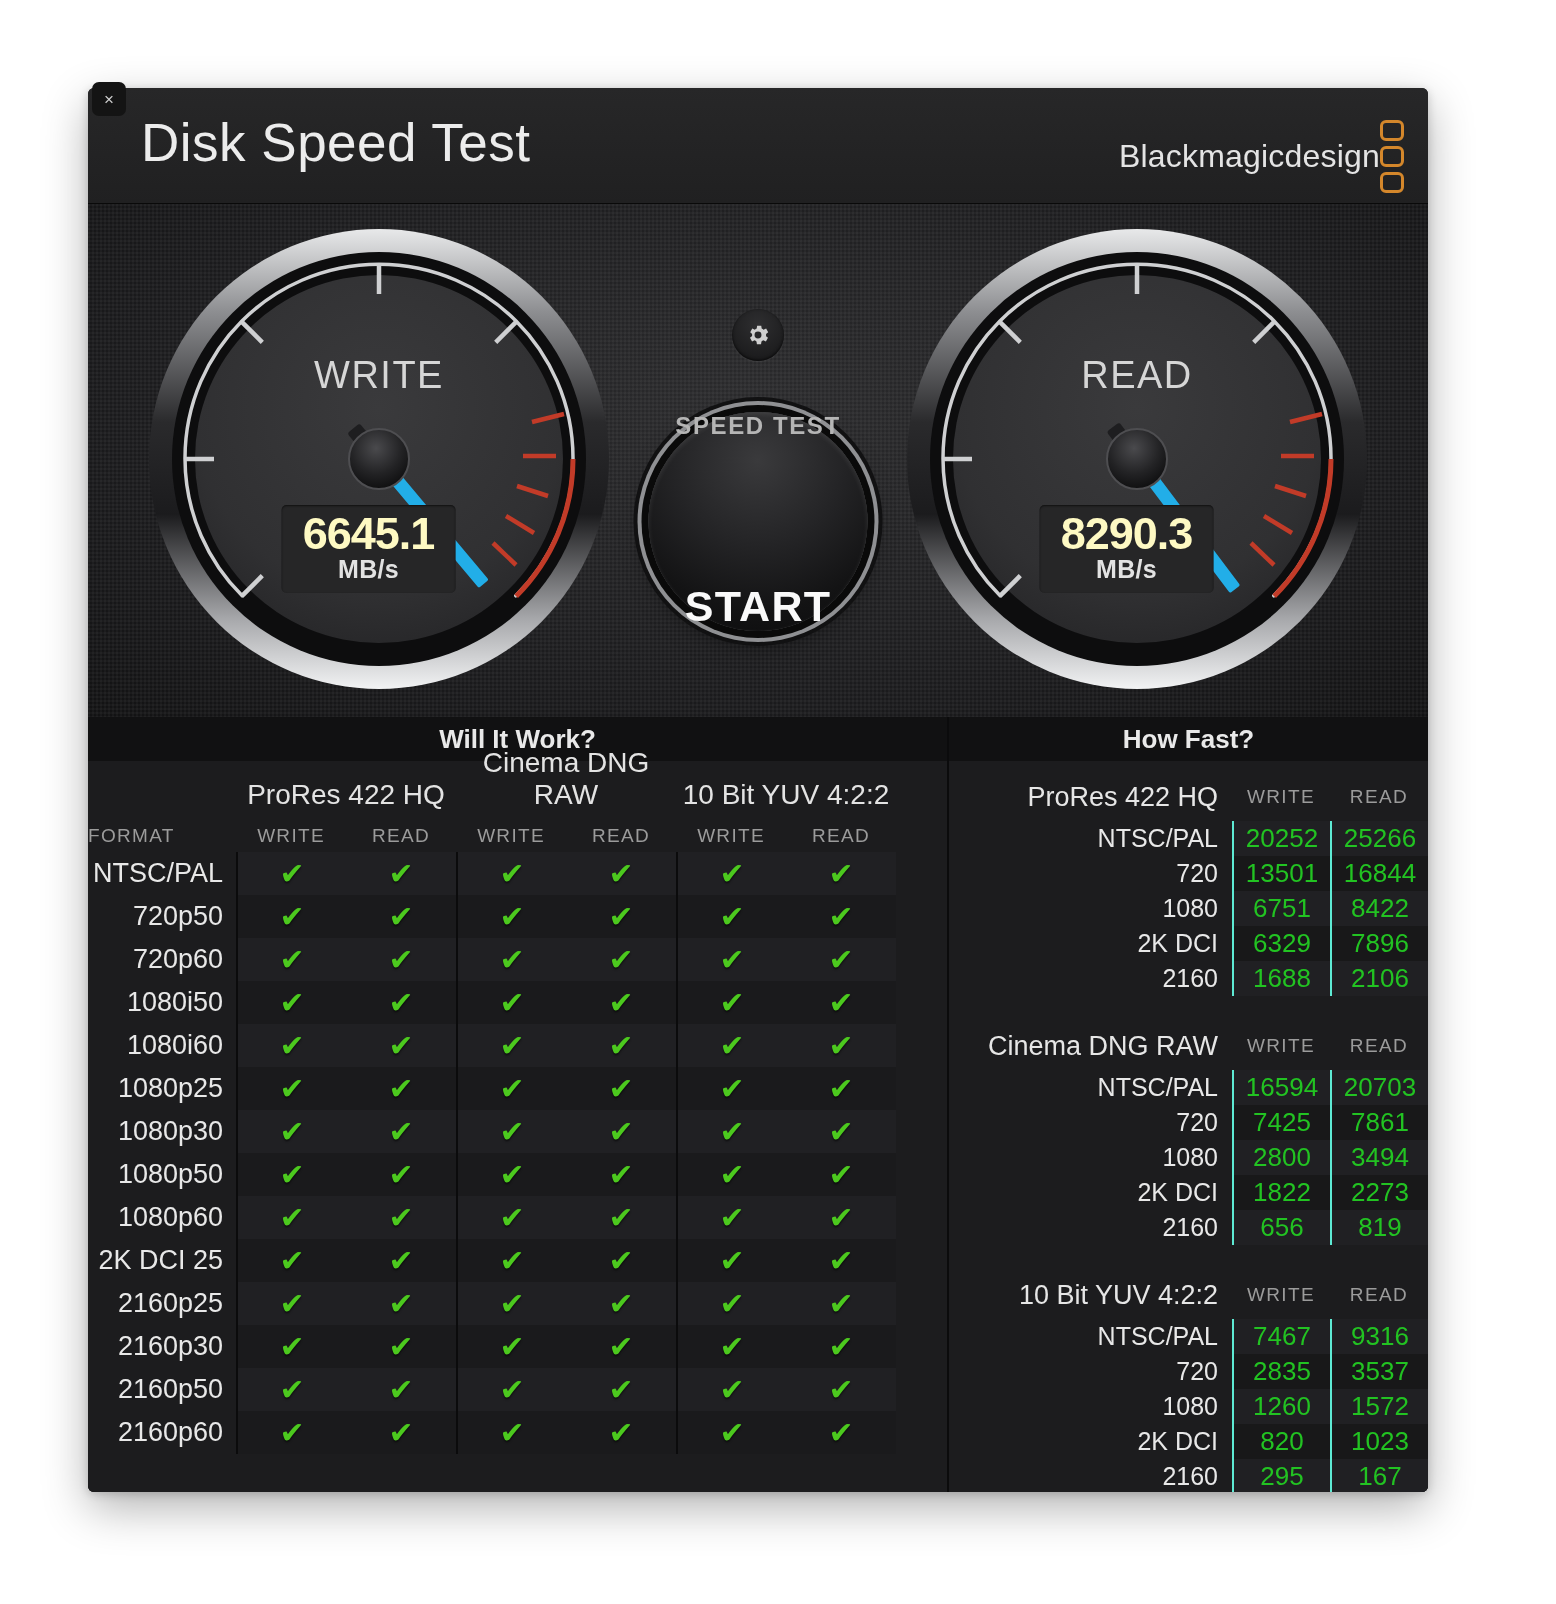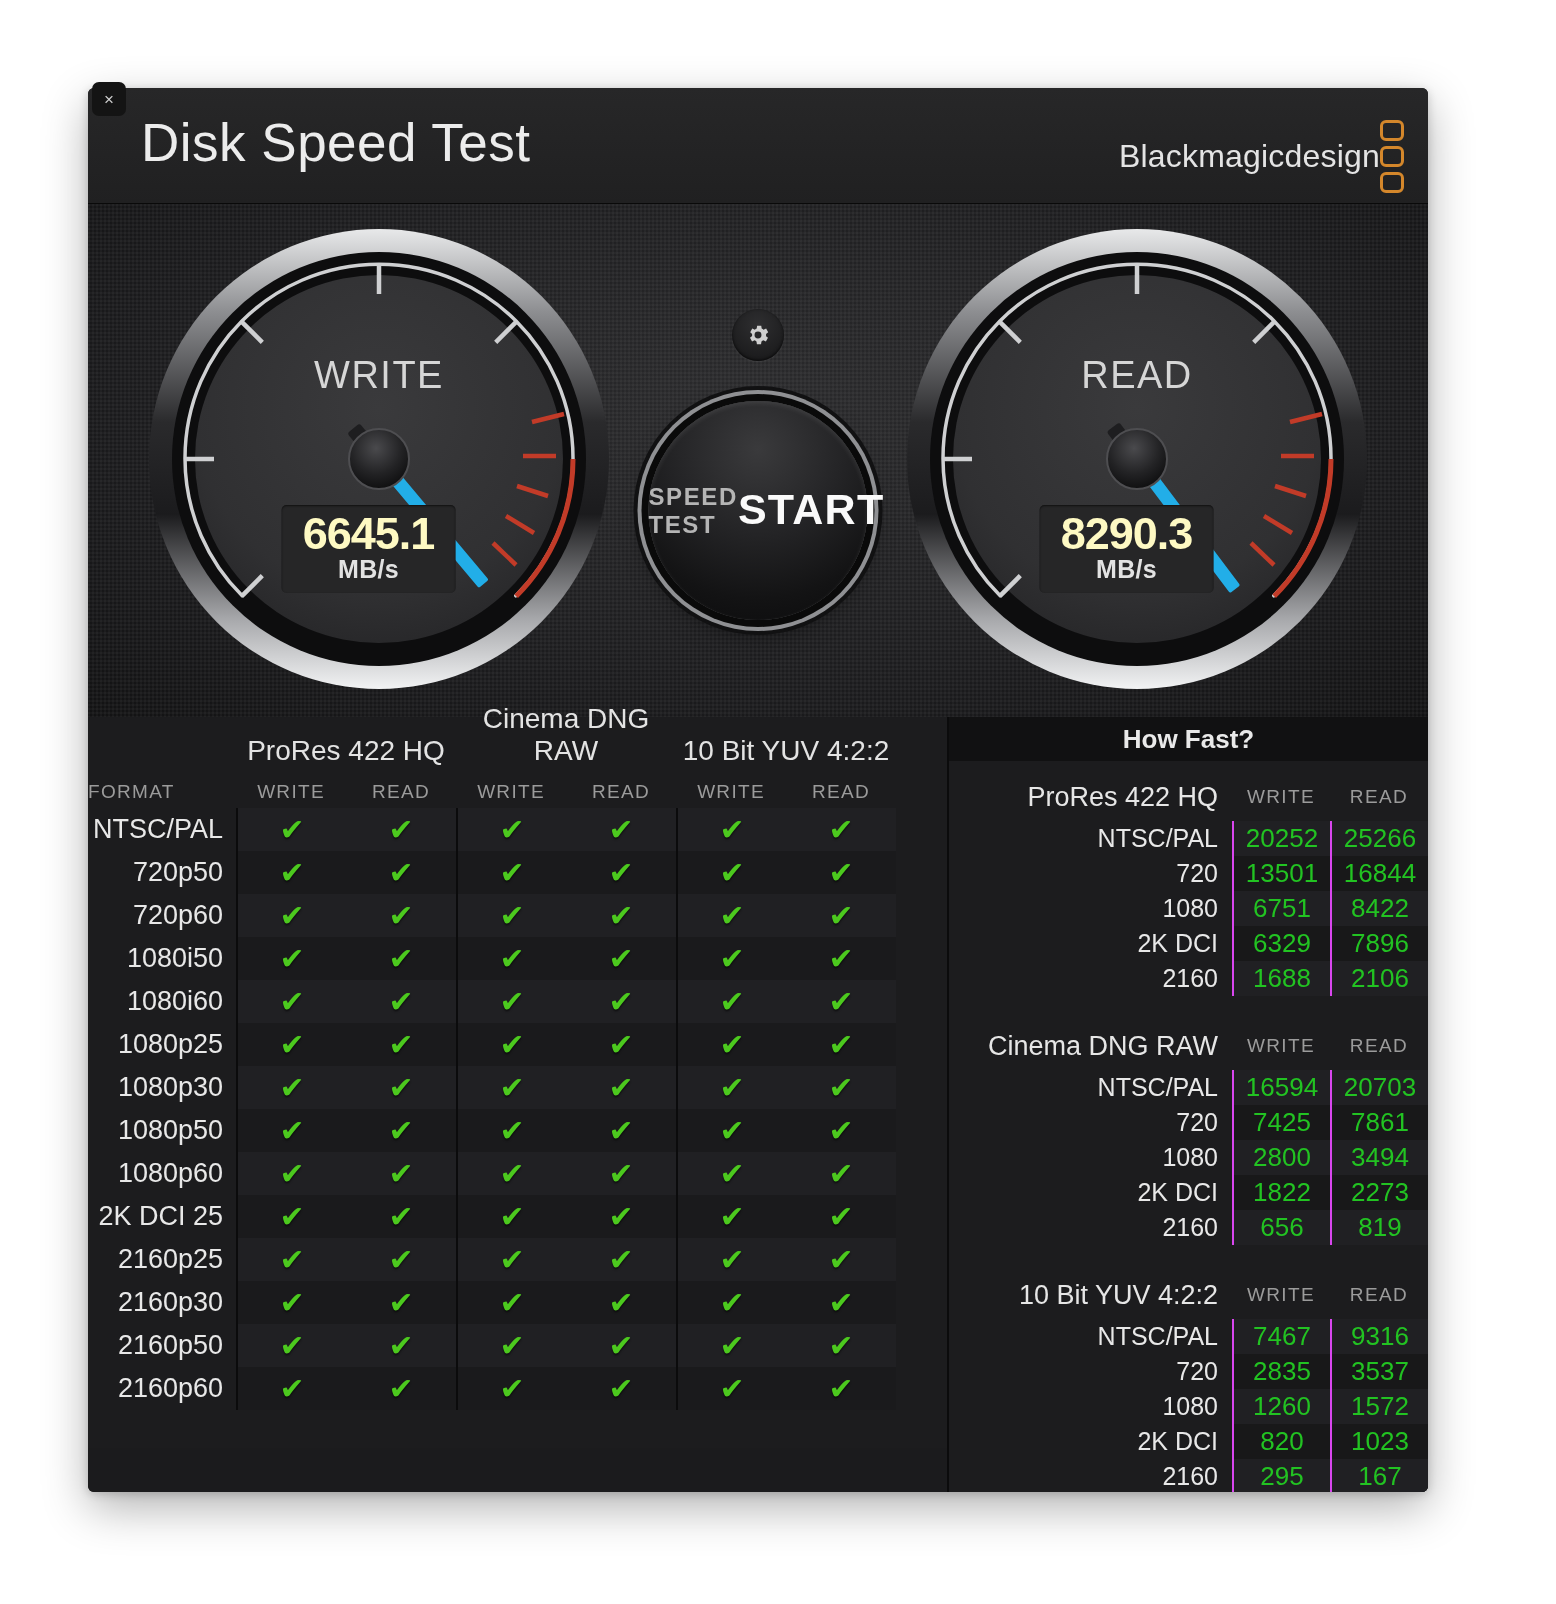--- a/index.html
+++ b/index.html
@@ -66,31 +66,31 @@
   .readout-unit{font-size:25px;font-weight:700;color:#e2e2e2;letter-spacing:.3px;margin-top:-2px;text-align:center;}
   
   #gear-button{
     position:absolute;left:50%;transform:translateX(-50%);top:105px;
     width:52px;height:52px;border-radius:50%;
     background:radial-gradient(circle at 50% 30%,#2e2e30,#161617);
     box-shadow:0 1px 2px rgba(255,255,255,.07), inset 0 -1px 3px rgba(0,0,0,.7);
     display:flex;align-items:center;justify-content:center;cursor:pointer;
   }
   #start-button{
-    position:absolute;left:50%;transform:translateX(-50%);top:197px;
+    position:absolute;left:50%;transform:translateX(-50%);top:208px;
     width:219px;height:219px;border-radius:50%;
     background:
       radial-gradient(circle at 50% 22%, #3a3a3c 0%, #242426 42%, #131314 74%, #0a0a0b 100%);
     box-shadow:
       0 0 0 7px #0a0a0a,
       0 0 0 11px #8f9093,
       0 0 0 15px #111112,
       0 9px 26px rgba(0,0,0,.65),
       inset 0 2px 5px rgba(255,255,255,.10);
-    display:flex;flex-direction:row;align-items:center;justify-content:space-between;
+    display:flex;flex-direction:column;align-items:center;justify-content:space-between;
     cursor:pointer;
   }
   #start-line1{font-size:24px;font-weight:700;color:#b5b5b5;letter-spacing:1.6px;}
   #start-line2{font-size:43px;font-weight:700;color:#fafafa;letter-spacing:1.3px;margin-top:-2px;}
   
   #lower{
     position:absolute;left:0;top:629px;width:100%;height:775px;
     display:flex;background:#1b1b1d;
   }
   #left-panel{width:861px;box-sizing:border-box;border-right:2px solid #0b0b0c;}
@@ -128,21 +128,21 @@
     font-size:27px;color:#e6e6e6;
   }
   .hf-colhead{width:98px;text-align:center;font-size:19px;color:#9b9b9b;letter-spacing:1.4px;}
   .hf-row{display:flex;height:35px;align-items:center;}
   .hf-name{
     flex:1;text-align:right;padding-right:14px;box-sizing:border-box;
     font-size:25px;color:#e8e8e8;
   }
   .hf-val{
     width:98px;height:35px;display:flex;align-items:center;justify-content:center;
-    font-size:26px;color:#22c322;box-sizing:border-box;border-left:2px solid #d946ef;
+    font-size:26px;color:#22c322;box-sizing:border-box;border-left:2px solid #5eead4;
   }
   .hf-row.odd .hf-val{background:#202023;}
   .hf-row.even .hf-val{background:#181819;}
   .hf-gap{height:26px;}
 </style>
 </head>
 <body>
 
 <div id="close-button">
   <span>×</span>
@@ -286,20 +286,21 @@
 
     <div id="start-button">
       <div id="start-line1">SPEED TEST</div>
       <div id="start-line2">START</div>
     </div>
   </div>
 
   <div id="lower">
 
     <div id="left-panel">
+      <div class="panel-head">Will It Work?</div>
       <div id="wiw-body">
         <div class="wiw-grouprow">
           <div class="wiw-fmtcol"></div>
           <div class="wiw-group">ProRes 422 HQ</div>
           <div class="wiw-group">Cinema DNG RAW</div>
           <div class="wiw-group">10 Bit YUV 4:2:2</div>
         </div>
         <div class="wiw-subrow">
           <div class="wiw-fmtcol"><span class="wiw-fmtlabel">FORMAT</span></div>
           <div class="wiw-sub">WRITE</div>

